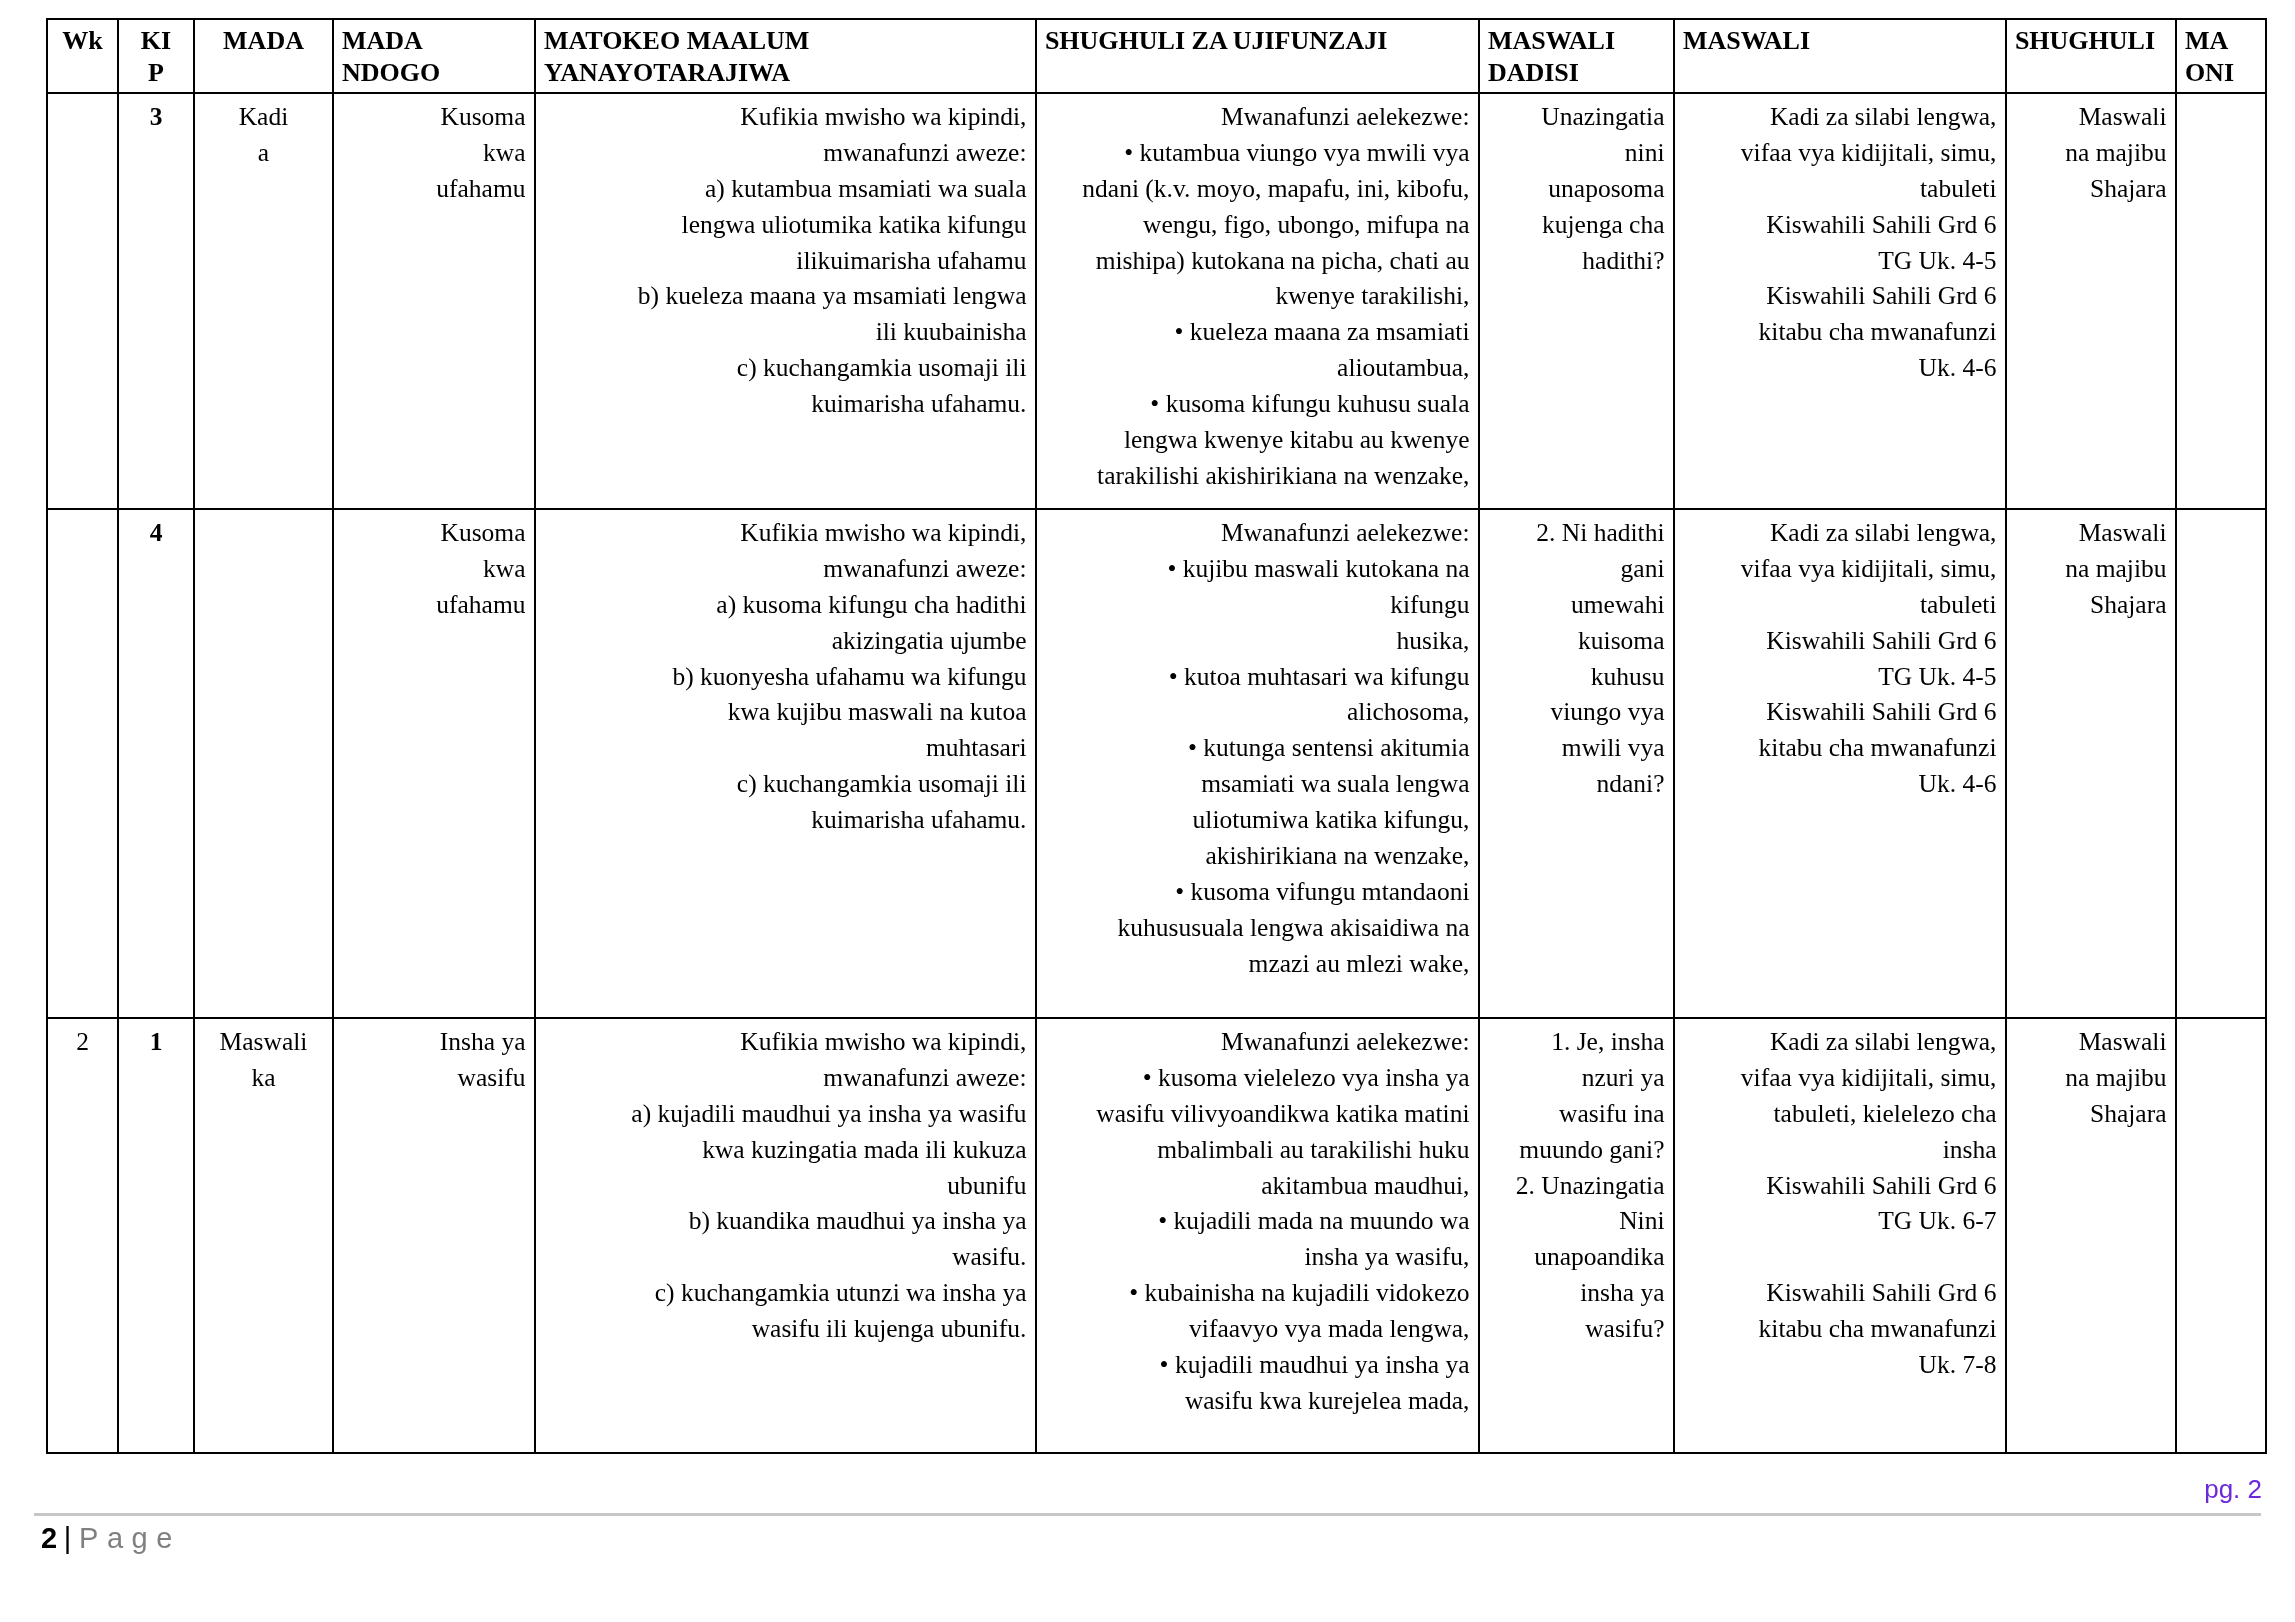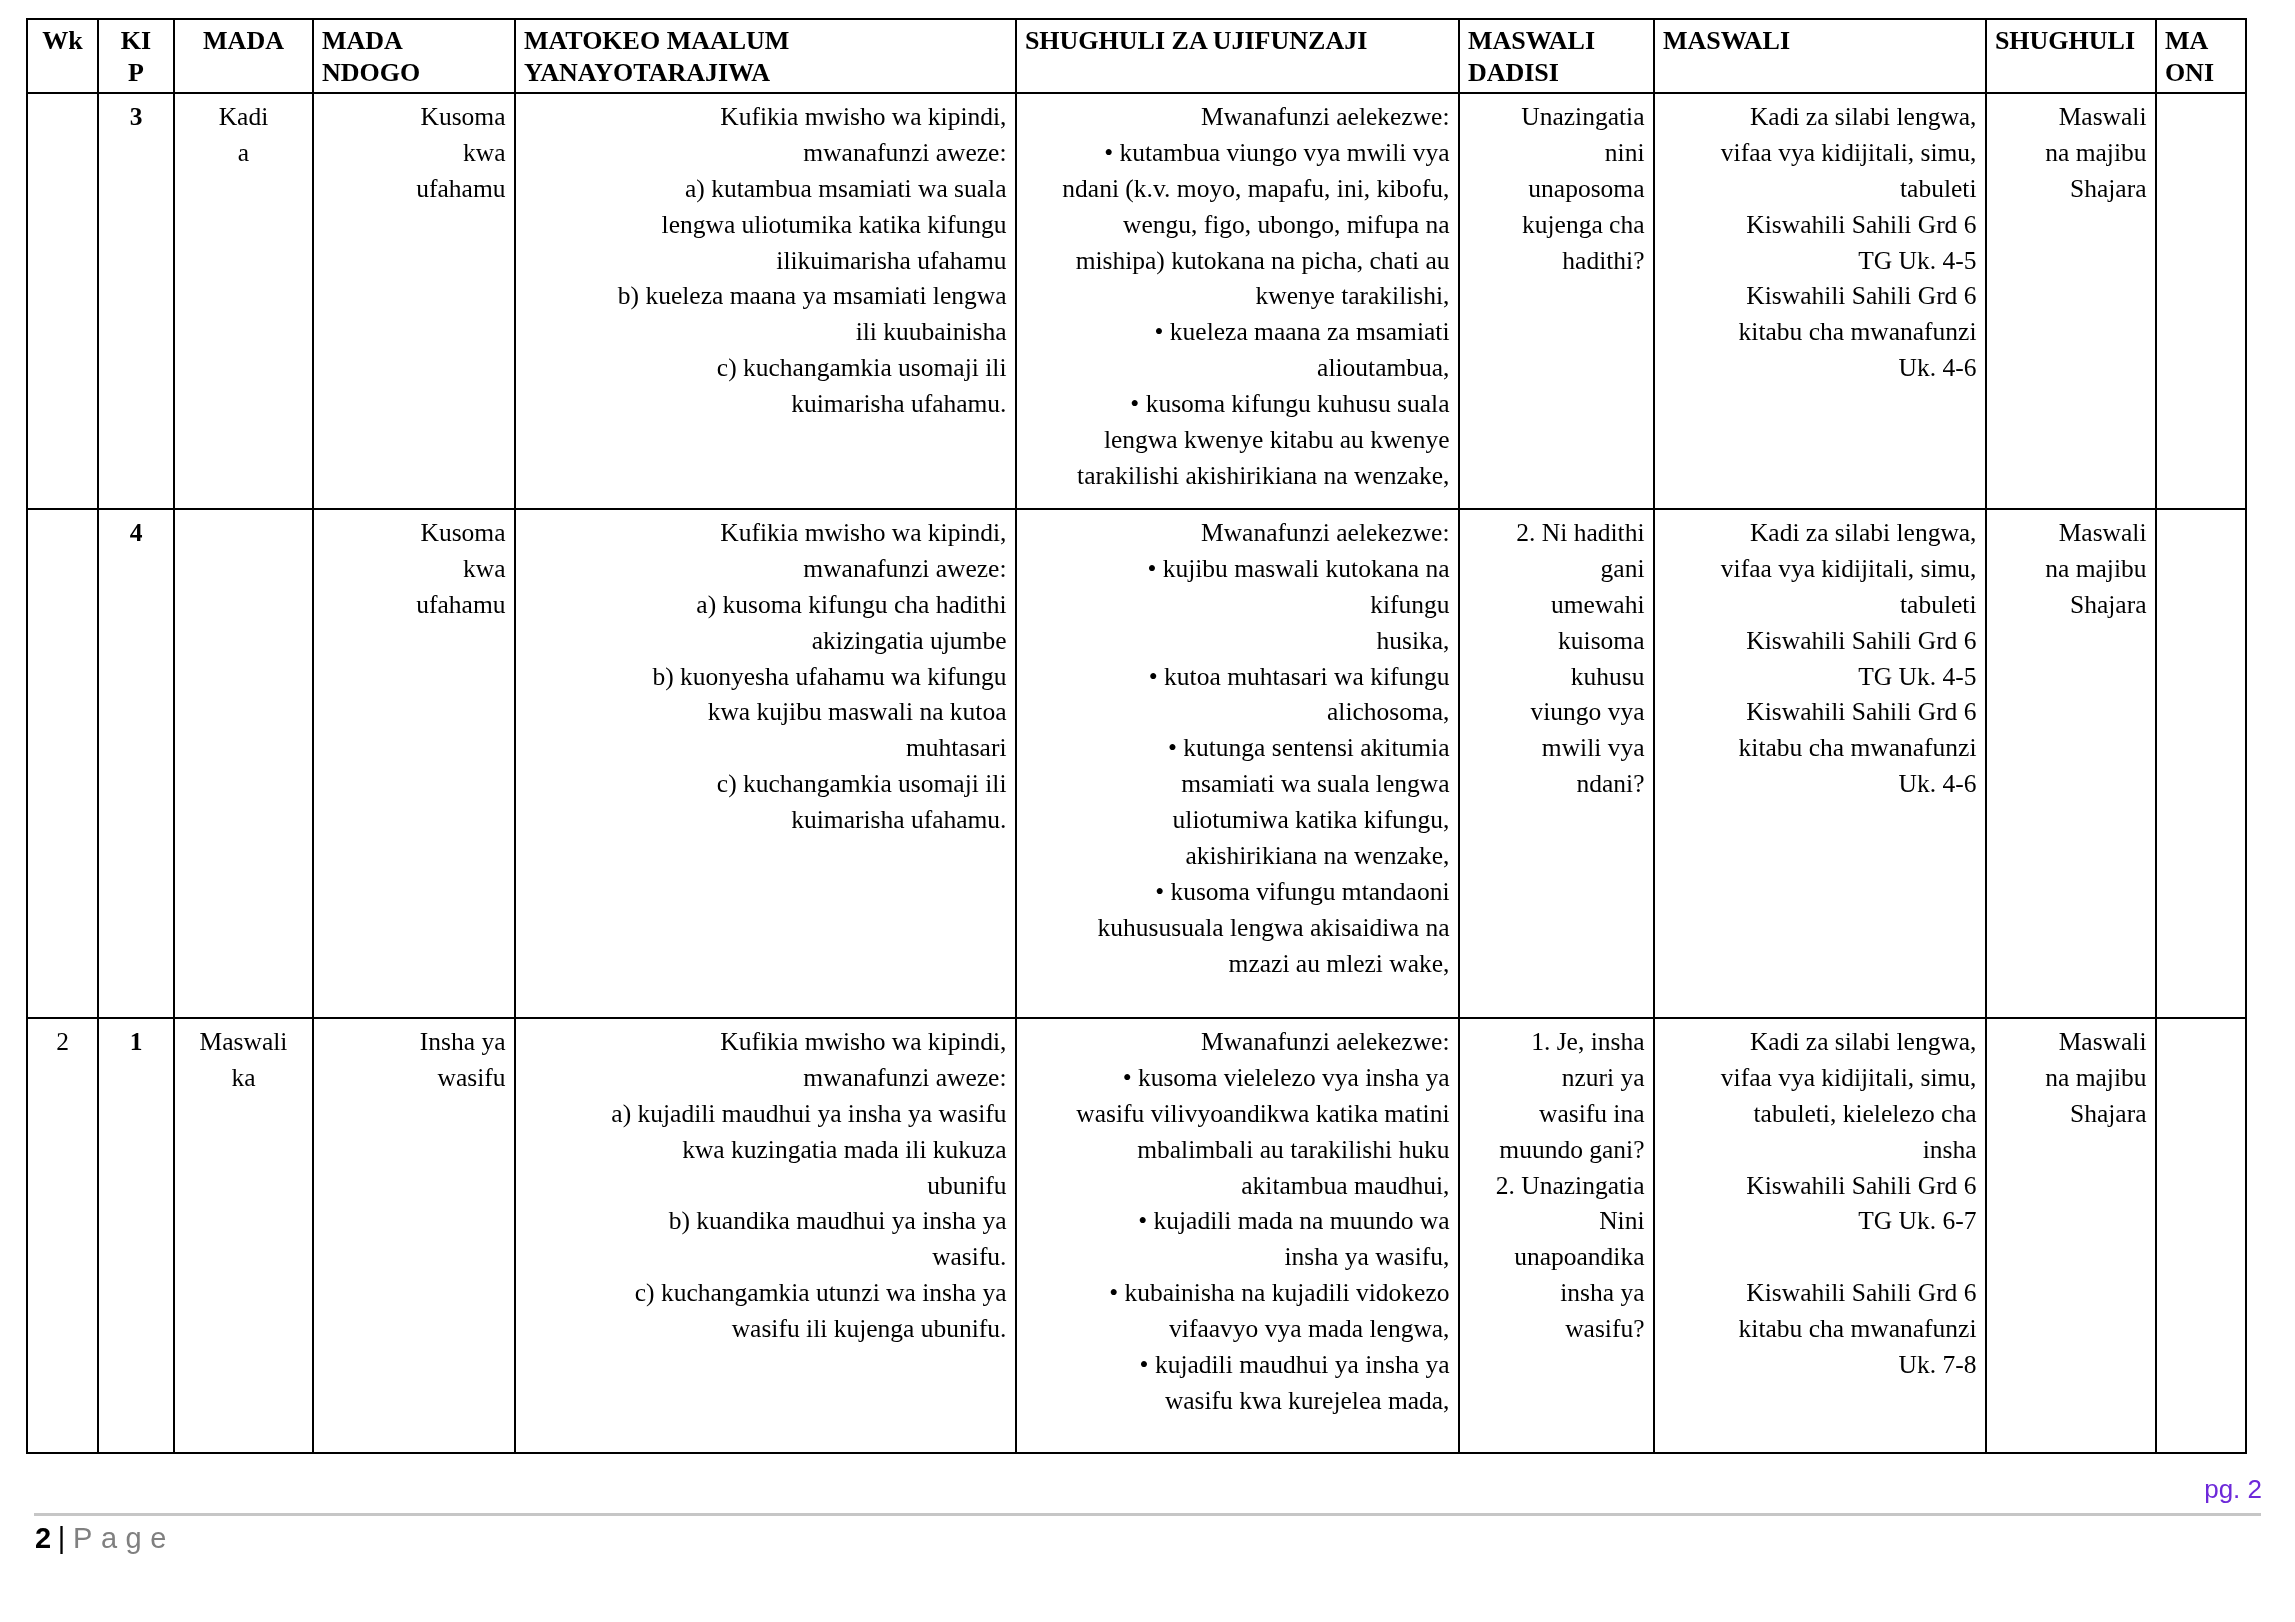--- a/index.html
+++ b/index.html
@@ -6,21 +6,21 @@
   body {
     width: 2295px; height: 1623px;
     position: relative;
     background: #ffffff;
     overflow: hidden;
     font-family: "Liberation Serif", serif;
     color: #000000;
   }
   table.scheme {
     position: absolute;
-    left: 26px; top: 18.3px;
+    left: 46px; top: 18.3px;
     width: 2220px;
     table-layout: fixed;
     border-collapse: collapse;
   }
   table.scheme th, table.scheme td {
     border: 2.6px solid #000000;
     vertical-align: top;
     white-space: pre-line;
     overflow: hidden;
     word-wrap: break-word;
@@ -53,21 +53,21 @@
     color: #6d28d9;
   }
   .footer-rule {
     position: absolute;
     top: 1513px; left: 34px;
     width: 2227px; height: 2.6px;
     background: #c6c6c6;
   }
   .footer-left {
     position: absolute;
-    top: 1522px; left: 35px;
+    top: 1522px; left: 41px;
     font-family: "Liberation Sans", sans-serif;
     font-size: 29px;
     color: #000000;
     white-space: nowrap;
   }
   .footer-left .num { font-weight: bold; }
   .footer-left .sep { font-weight: normal; margin: 0 7.9px 0 6.5px; }
   .footer-left .lbl { color: #808080; letter-spacing: 8.5px; }
 </style>
 </head>

